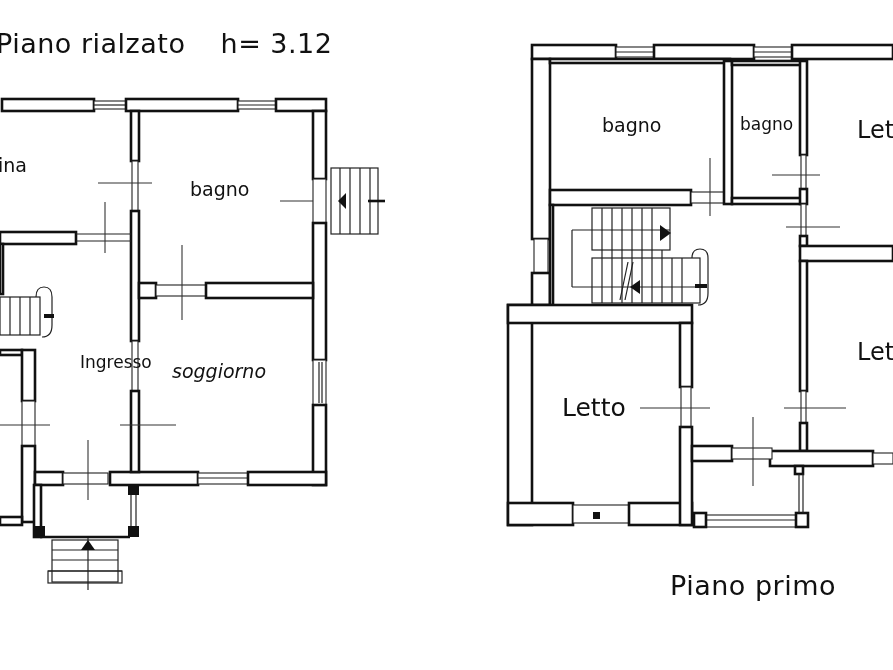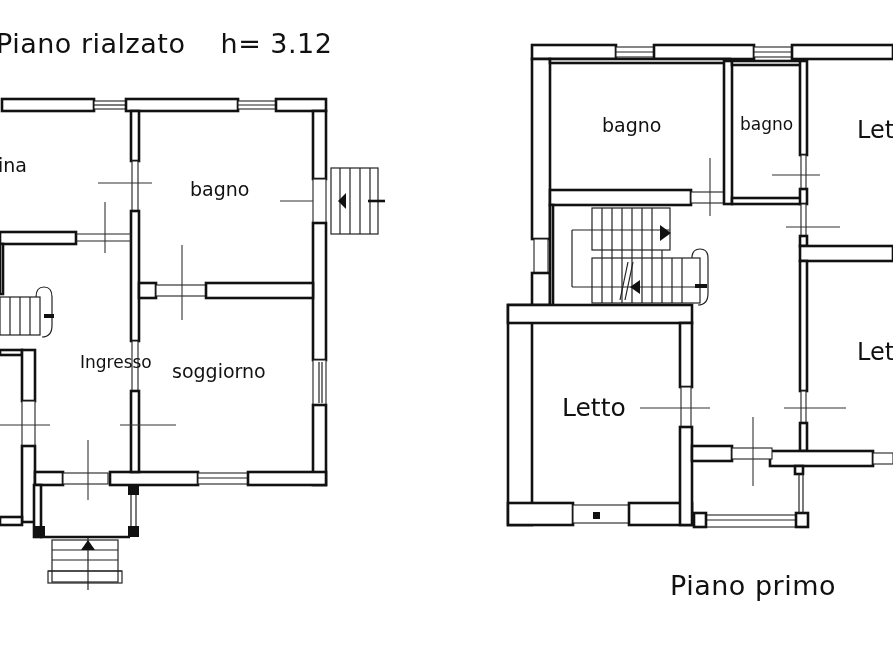--- a/index.html
+++ b/index.html
@@ -197,19 +197,19 @@
 <div class="label title" style="left:-4px; top:30px;">
   <span>Piano rialzato</span>
   <span style="margin-left:26px;margin-top:32px;">h= 3.12</span>
 </div>
 <div class="label title" style="left:670px; top:572px;">Piano primo</div>
 <div class="label title" style="left:878px; top:572px;">​</div>
 
 <div class="label room" style="left:-2px; top:156px;">ina</div>
 <div class="label room" style="left:190px; top:180px;">bagno</div>
 <div class="label room" style="left:46px; top:354px; font-size:17px;margin-left:34px;">Ingresso</div>
-<div class="label room" style="left:172px; top:362px;">soggiorno</div>
+<div class="label room" style="left:172px; top:362px;font-style:italic;">soggiorno</div>
 
 <div class="label room" style="left:602px; top:116px;">bagno</div>
 <div class="label room" style="left:740px; top:116px; font-size:17px;">bagno</div>
 <div class="label room" style="left:857px; top:118px; font-size:24px;">Let</div>
 <div class="label room" style="left:857px; top:340px; font-size:24px;">Let</div>
 <div class="label room" style="left:562px; top:395px; font-size:25px;">Letto</div>
 
 </body></html>

